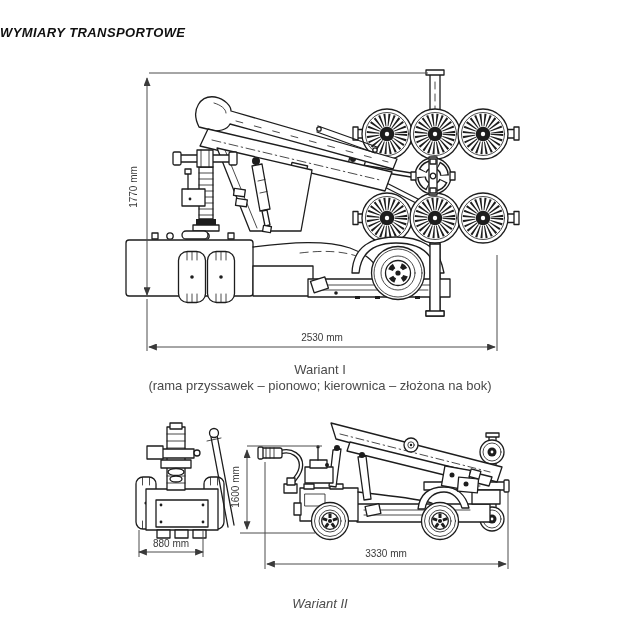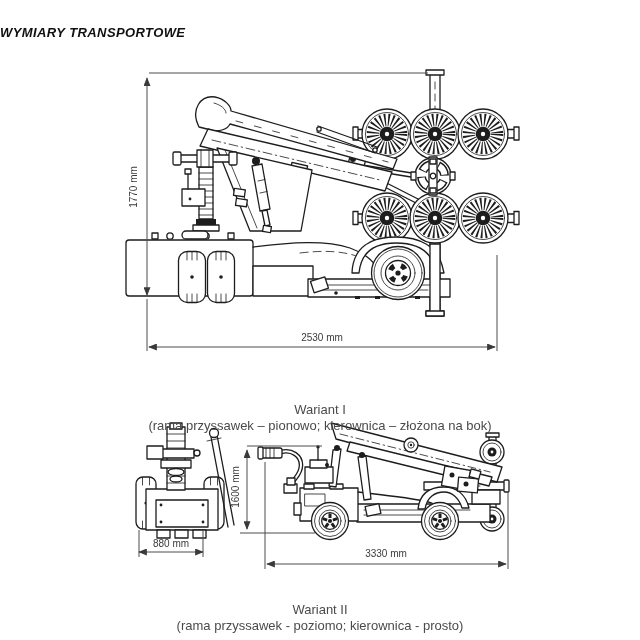--- a/index.html
+++ b/index.html
@@ -4,25 +4,25 @@
 <style>
   html,body{margin:0;padding:0;}
   body{
     width:640px;height:640px;background:#ffffff;position:relative;
     font-family:"Liberation Sans", sans-serif;overflow:hidden;
   }
   .page-title{
     position:absolute;top:25px;left:0;width:640px;text-align:left;
     font-size:13px;font-weight:bold;font-style:italic;letter-spacing:.4px;color:#101010;
   }
-  .caption{position:absolute;left:0;width:640px;text-align:center;color:#4a4a4a;margin-top:40px;}
+  .caption{position:absolute;left:0;width:640px;text-align:center;color:#4a4a4a;}
   .caption .name{font-size:13px;line-height:16px;}
   .caption .desc{font-size:13px;line-height:16px;}
   #cap1{top:362px;}
-  #cap2{top:562px;}
+  #cap2{top:596px;font-style:italic;}
   svg{position:absolute;top:0;left:0;}
   .ln{fill:none;stroke:#1d1d1d;stroke-width:1.3;stroke-linecap:round;stroke-linejoin:round;}
   .lnf{fill:#ffffff;stroke:#1d1d1d;stroke-width:1.3;stroke-linejoin:round;}
   .thin{stroke-width:.8;}
   .dim{fill:none;stroke:#4c4c4c;stroke-width:1;}
   .dimtxt{font-family:"Liberation Sans",sans-serif;font-size:10px;fill:#3a3a3a;}
 </style>
 </head>
 <body>
 
@@ -315,14 +315,13 @@
   </g>
 </svg>
 
 <div class="caption" id="cap1">
   <div class="name">Wariant I</div>
   <div class="desc">(rama przyssawek – pionowo; kierownica – złożona na bok)</div>
 </div>
 
 <div class="caption" id="cap2">
   <div class="name">Wariant II</div>
-  <div class="desc">(rama przyssawek - poziomo; kierownica - prosto)</div>
 </div>
 
 </body></html>

